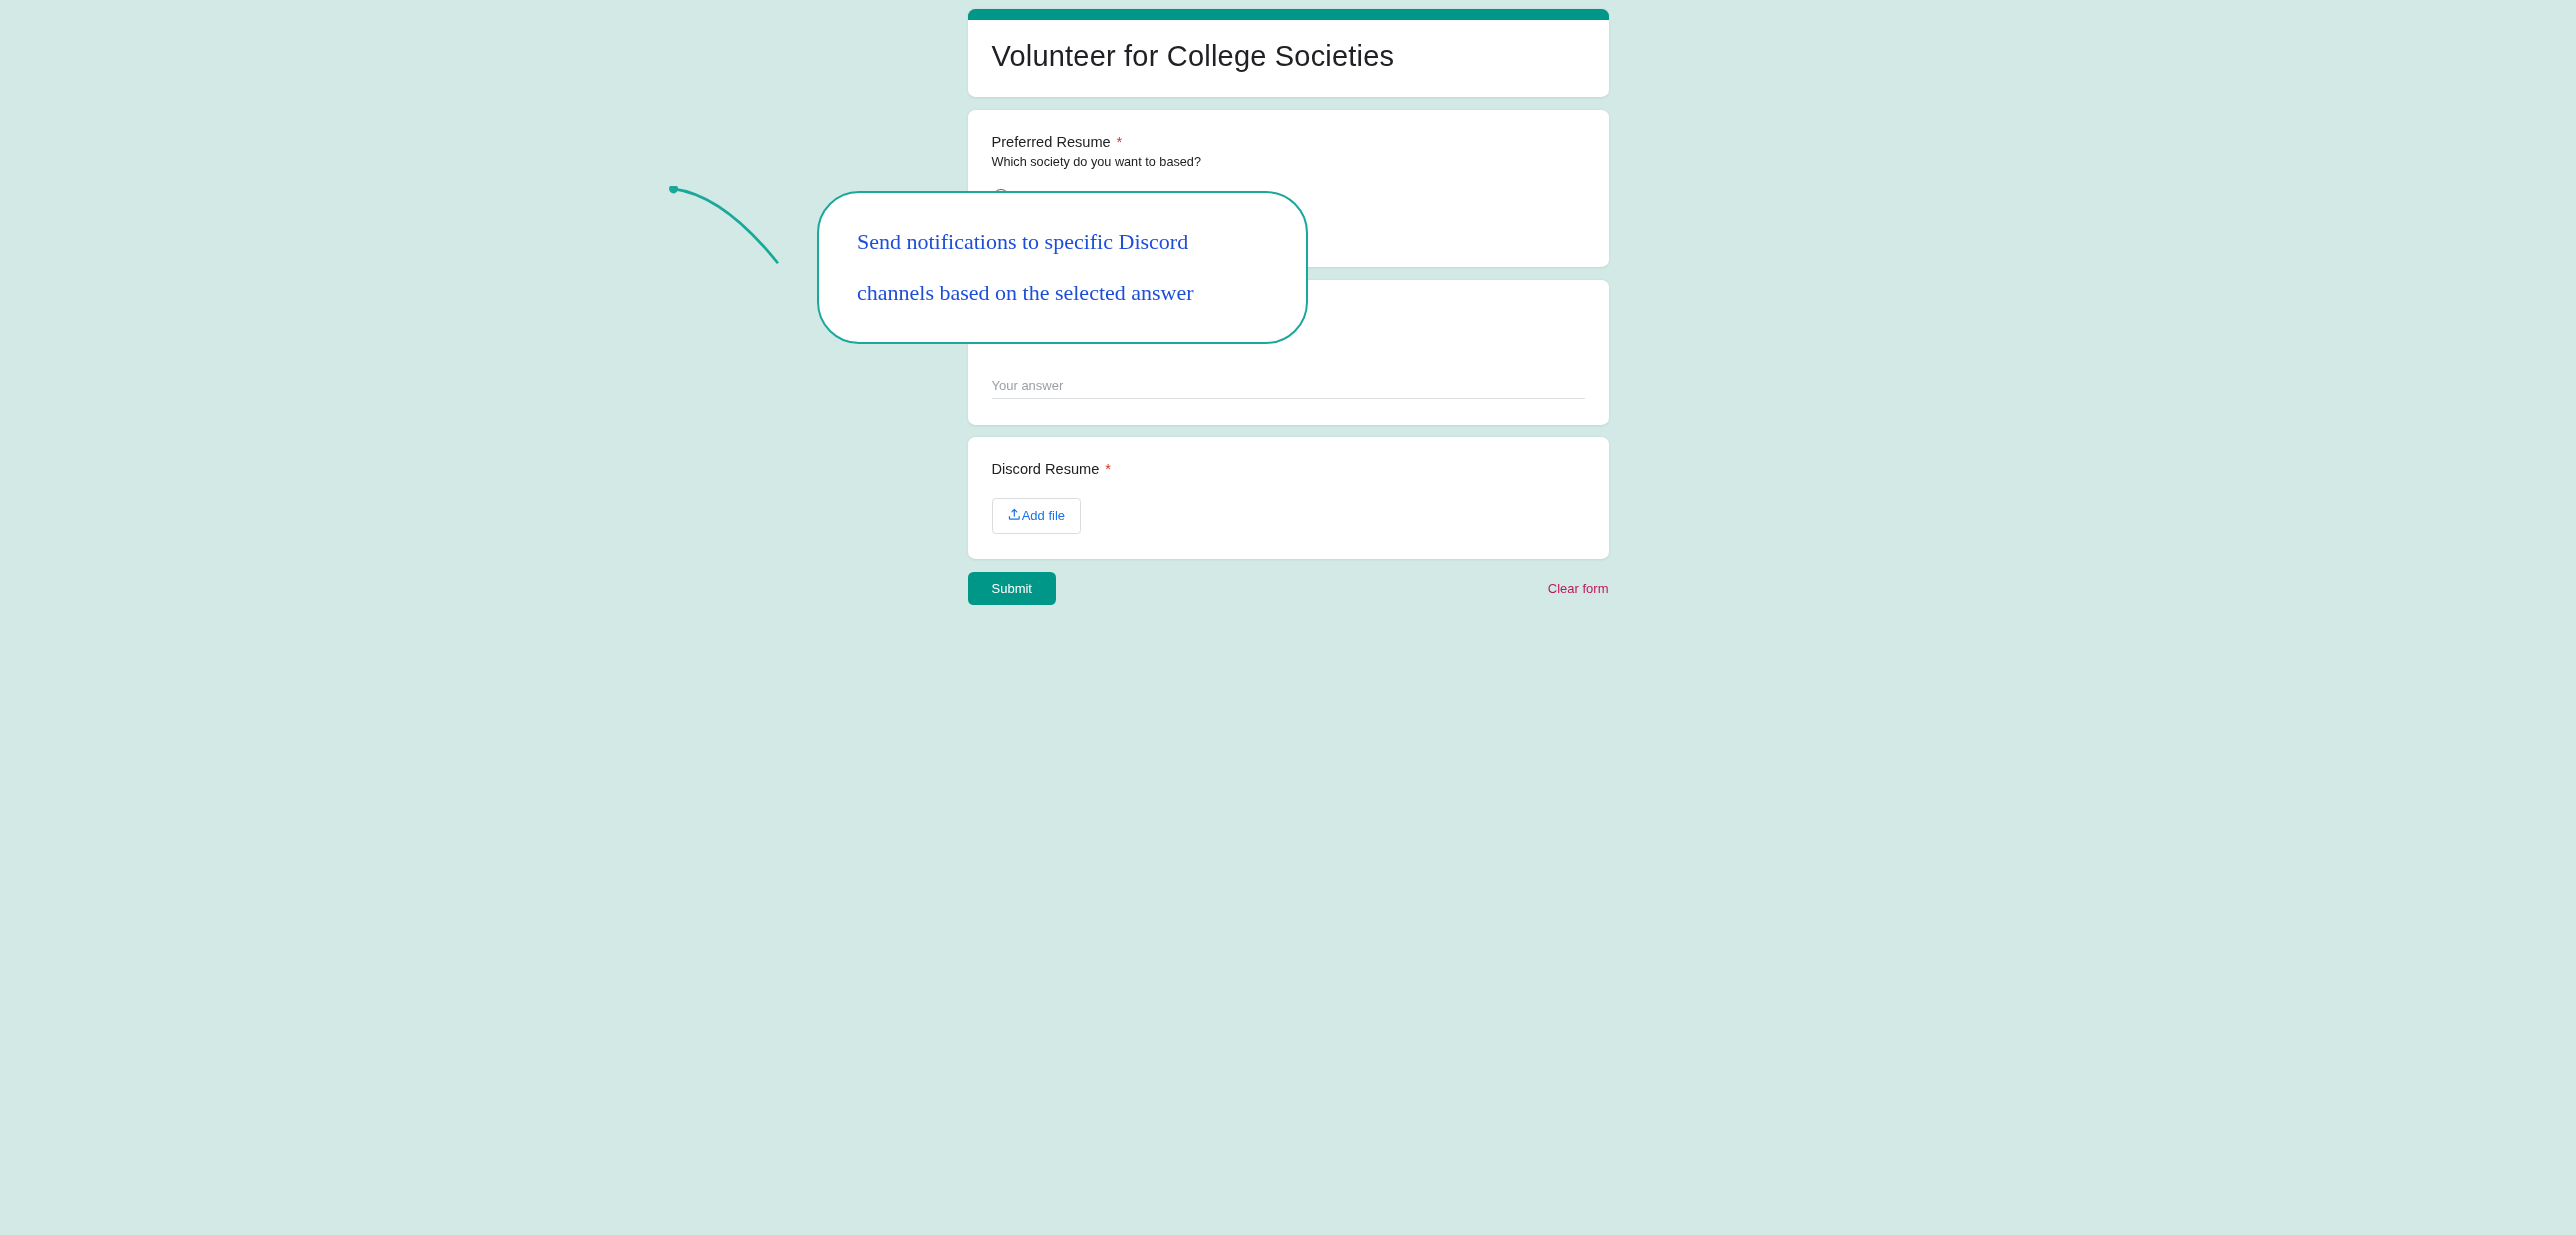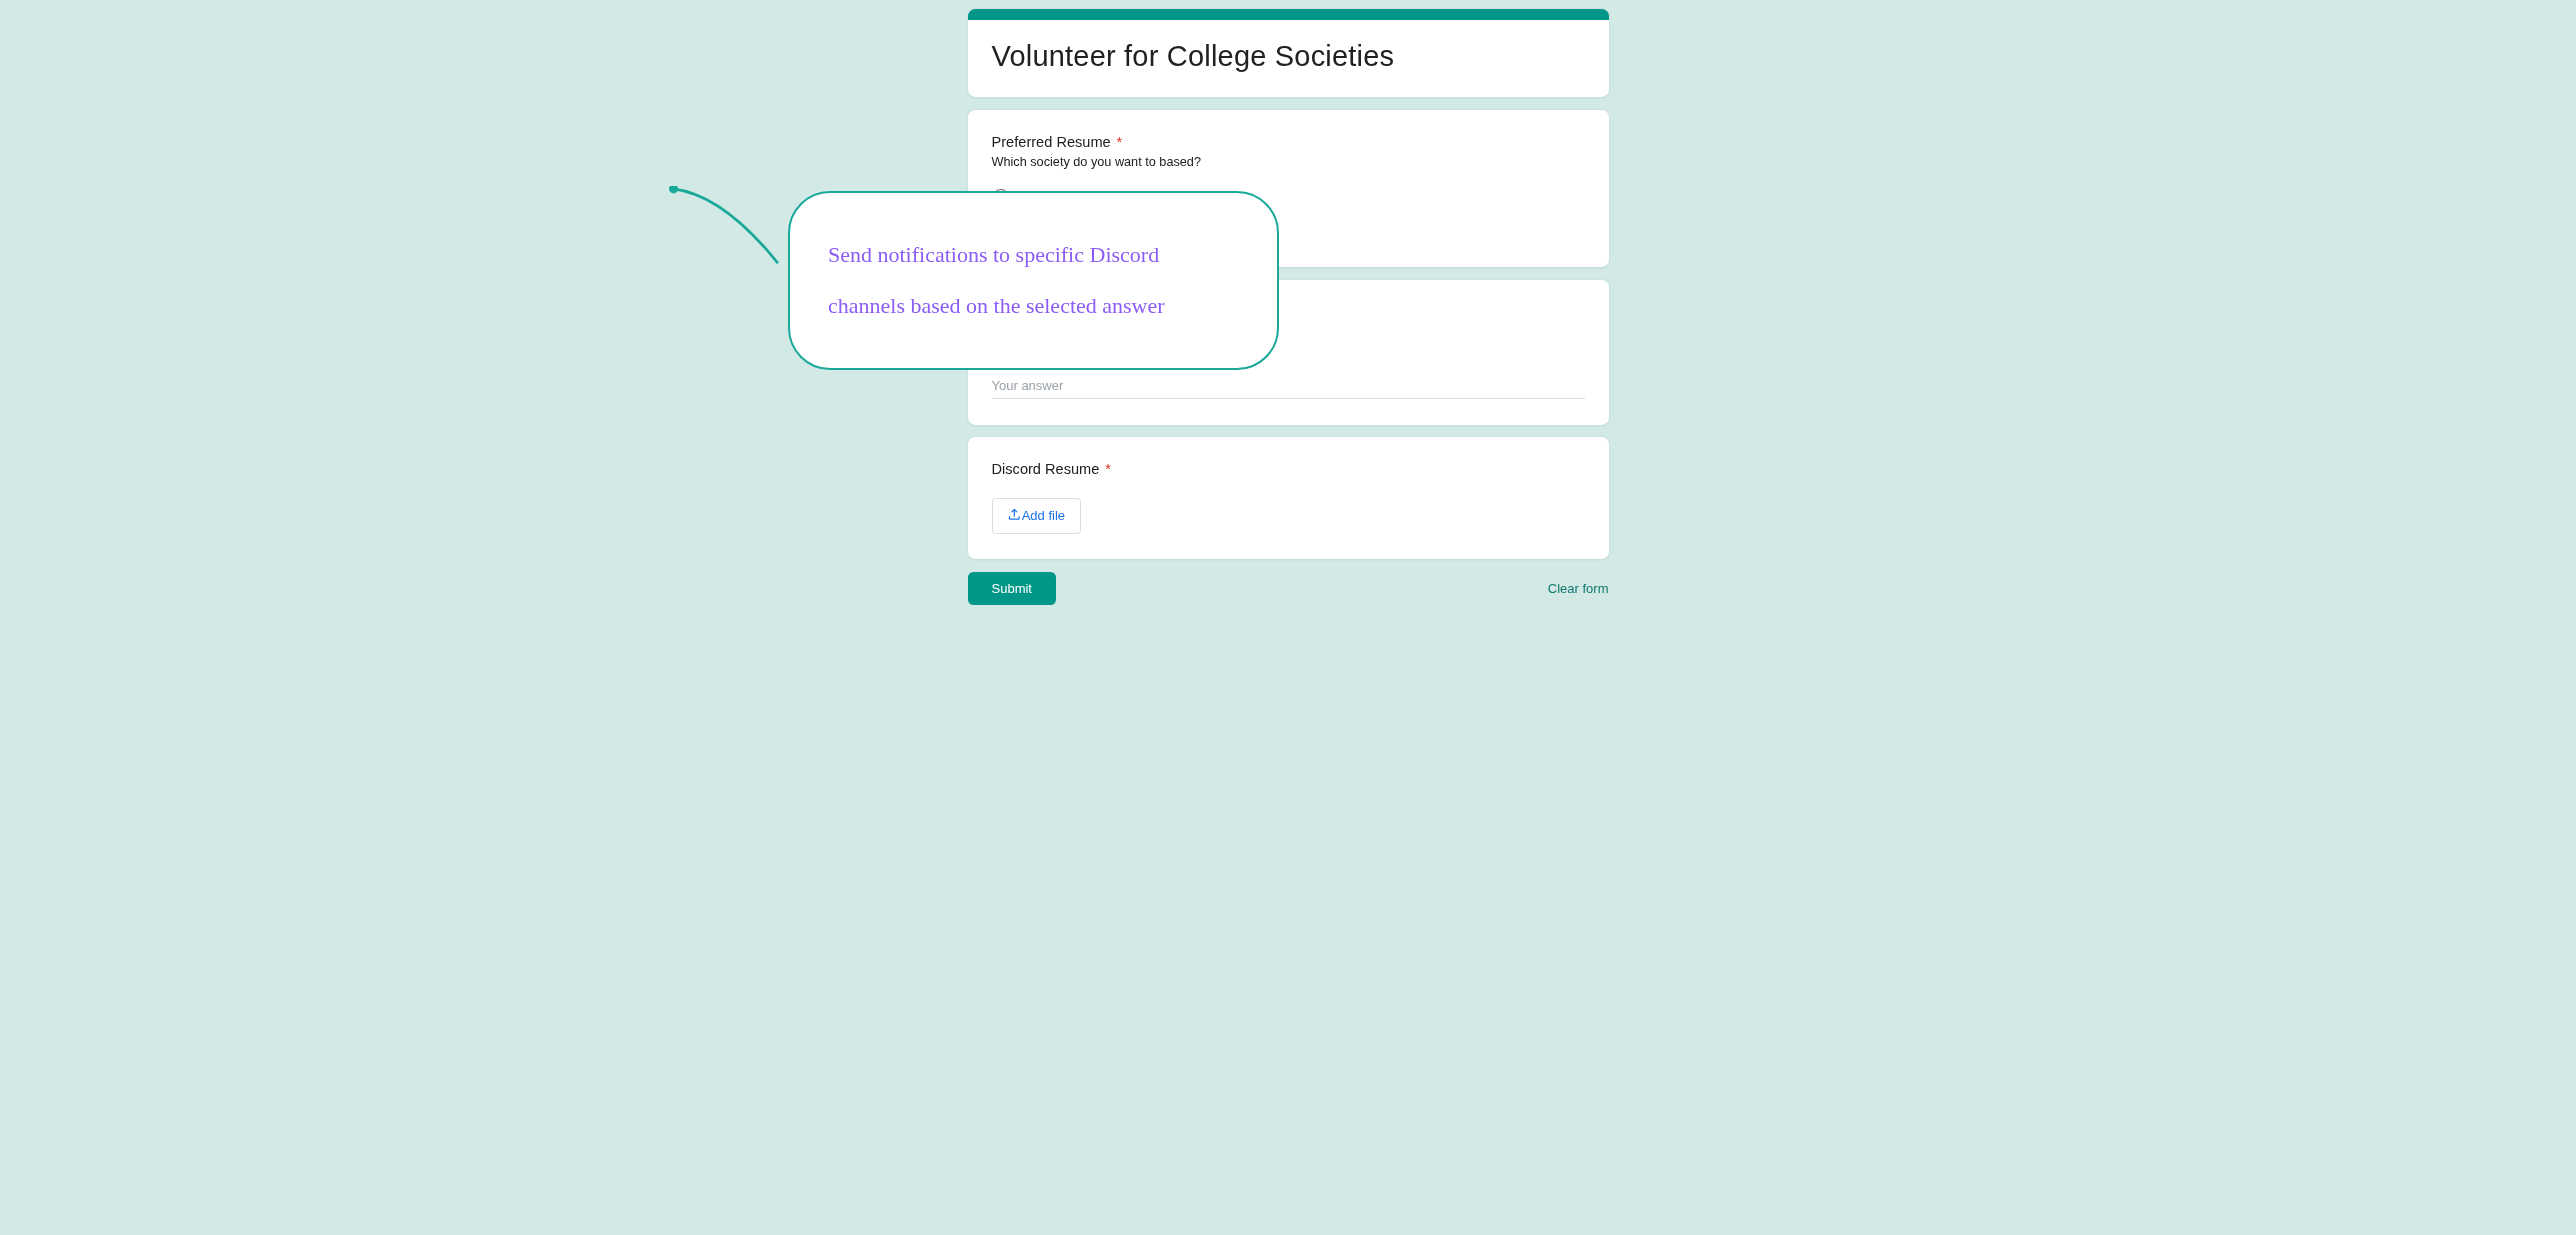--- a/index.html
+++ b/index.html
@@ -95,37 +95,37 @@
       background: #009688;
       color: #fff;
       border: none;
       border-radius: 5.5px;
       padding: 9px 24px;
       font-size: 13px;
       font-weight: 500;
       cursor: pointer;
     }
     .clear-link {
-      color: #0f766e;
+      color: #be185d;
       font-size: 13px;
       cursor: pointer;
       font-weight: 500;
     }
     .annotation {
       position: absolute;
       top: 191px;
-      left: 788px;
+      left: 817px;
       background: #fff;
       border: 2.7px solid #1aa89a;
       border-radius: 42px;
-      padding: 37px 38px;
+      padding: 24px 38px;
       width: 491px;
       font-family: 'Comic Sans MS', 'Segoe Script', cursive;
       font-size: 22px;
-      color: #8b5cf6;
+      color: #1d4ed8;
       line-height: 2.3;
     }
     .anno-line {
       position: absolute;
       top: 186px;
       left: 669px;
       width: 118px;
       height: 91px;
       pointer-events: none;
     }

